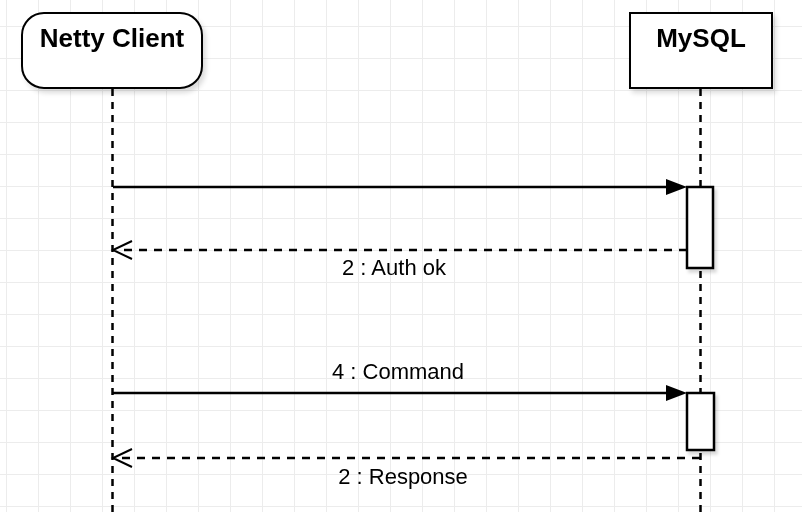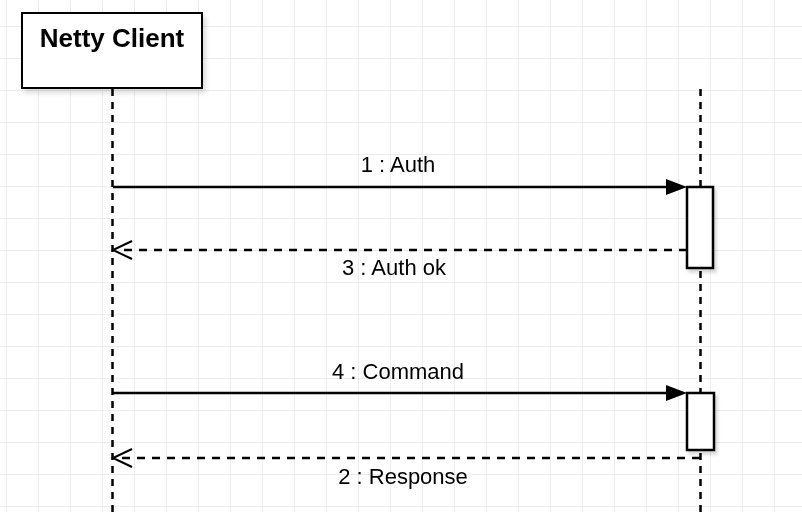--- a/index.html
+++ b/index.html
@@ -27,21 +27,21 @@
     box-shadow: 3px 4px 5px rgba(0,0,0,0.14);
     display: flex;
     justify-content: center;
     align-items: flex-start;
     padding-top: 9px;
     font-size: 26px;
     font-weight: bold;
     color: #000000;
     z-index: 3;
   }
-  #actor-netty { left: 21px; top: 12px; width: 182px; height: 77px; }
+  #actor-netty { left: 21px; top: 12px; width: 182px; height: 77px; border-radius: 23px; }
   #actor-mysql { left: 629px; top: 12px; width: 144px; height: 77px; }
   svg.layer {
     position: absolute;
     left: 0; top: 0;
     z-index: 2;
   }
   .msg-label {
     position: absolute;
     transform: translate(-50%, -50%);
     font-size: 22px;
@@ -54,20 +54,23 @@
   #msg3-label { left: 398px; top: 372px; }
   #msg4-label { left: 403px; top: 477px; }
 </style>
 </head>
 <body>
 
 <div id="canvas">
 
   <div class="actor-box" id="actor-netty">
     <span>Netty Client</span>
+  </div>
+  <div class="actor-box" id="actor-mysql">
+    <span>MySQL</span>
   </div>
 
   <svg class="layer" width="802" height="512" viewBox="0 0 802 512">
     <defs>
       <filter id="actshadow" x="-30%" y="-30%" width="180%" height="180%">
         <feDropShadow dx="2.5" dy="3.5" stdDeviation="1.8" flood-color="#000000" flood-opacity="0.15"></feDropShadow>
       </filter>
     </defs>
 
     <line x1="112.5" y1="89" x2="112.5" y2="512" stroke="#000000" stroke-width="2.5" stroke-dasharray="7 6"></line>
@@ -82,18 +85,17 @@
     <line x1="113" y1="393" x2="670" y2="393" stroke="#000000" stroke-width="2.5"></line>
     <polygon points="687,393 666,385 666,401" fill="#000000"></polygon>
 
     <line x1="700" y1="458" x2="117" y2="458" stroke="#000000" stroke-width="2.5" stroke-dasharray="8 7"></line>
     <polyline points="132,449 113,458 132,467" fill="none" stroke="#000000" stroke-width="2"></polyline>
 
     <rect x="687" y="187" width="26" height="81" fill="#ffffff" stroke="#000000" stroke-width="2.5" filter="url(#actshadow)"></rect>
     <rect x="687" y="393" width="27" height="57" fill="#ffffff" stroke="#000000" stroke-width="2.5" filter="url(#actshadow)"></rect>
   </svg>
 
-  <div class="msg-label" id="msg1-label">1 : Auth</div>
-  <div class="msg-label" id="msg2-label">3 : Auth ok</div>
+  <div class="msg-label" id="msg2-label">2 : Auth ok</div>
   <div class="msg-label" id="msg3-label">4 : Command</div>
   <div class="msg-label" id="msg4-label">2 : Response</div>
 
 </div>
 
 </body></html>

